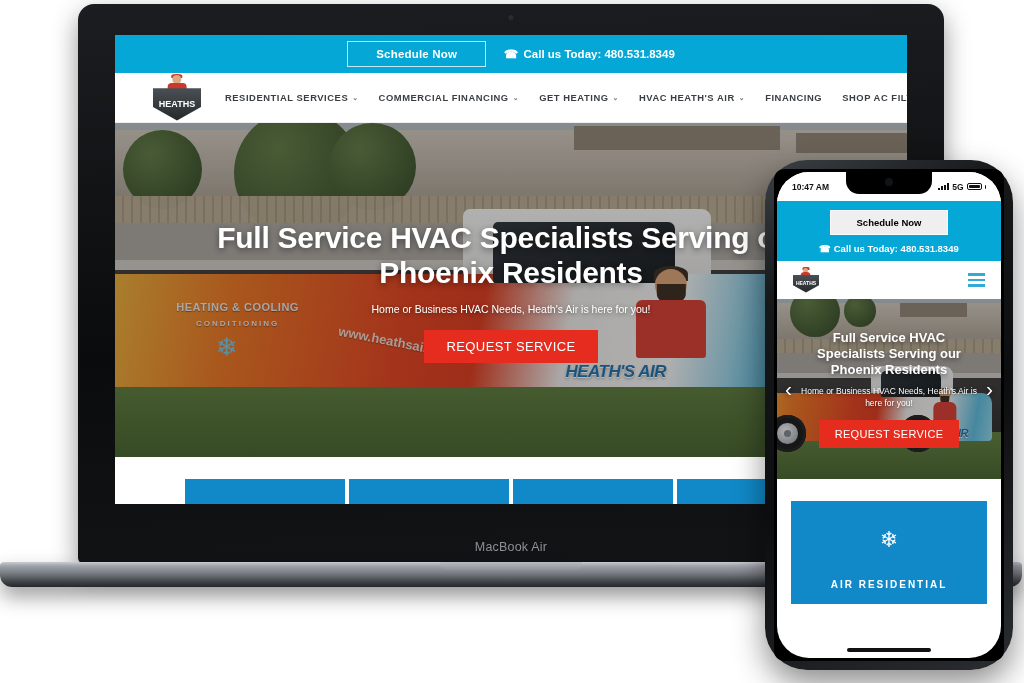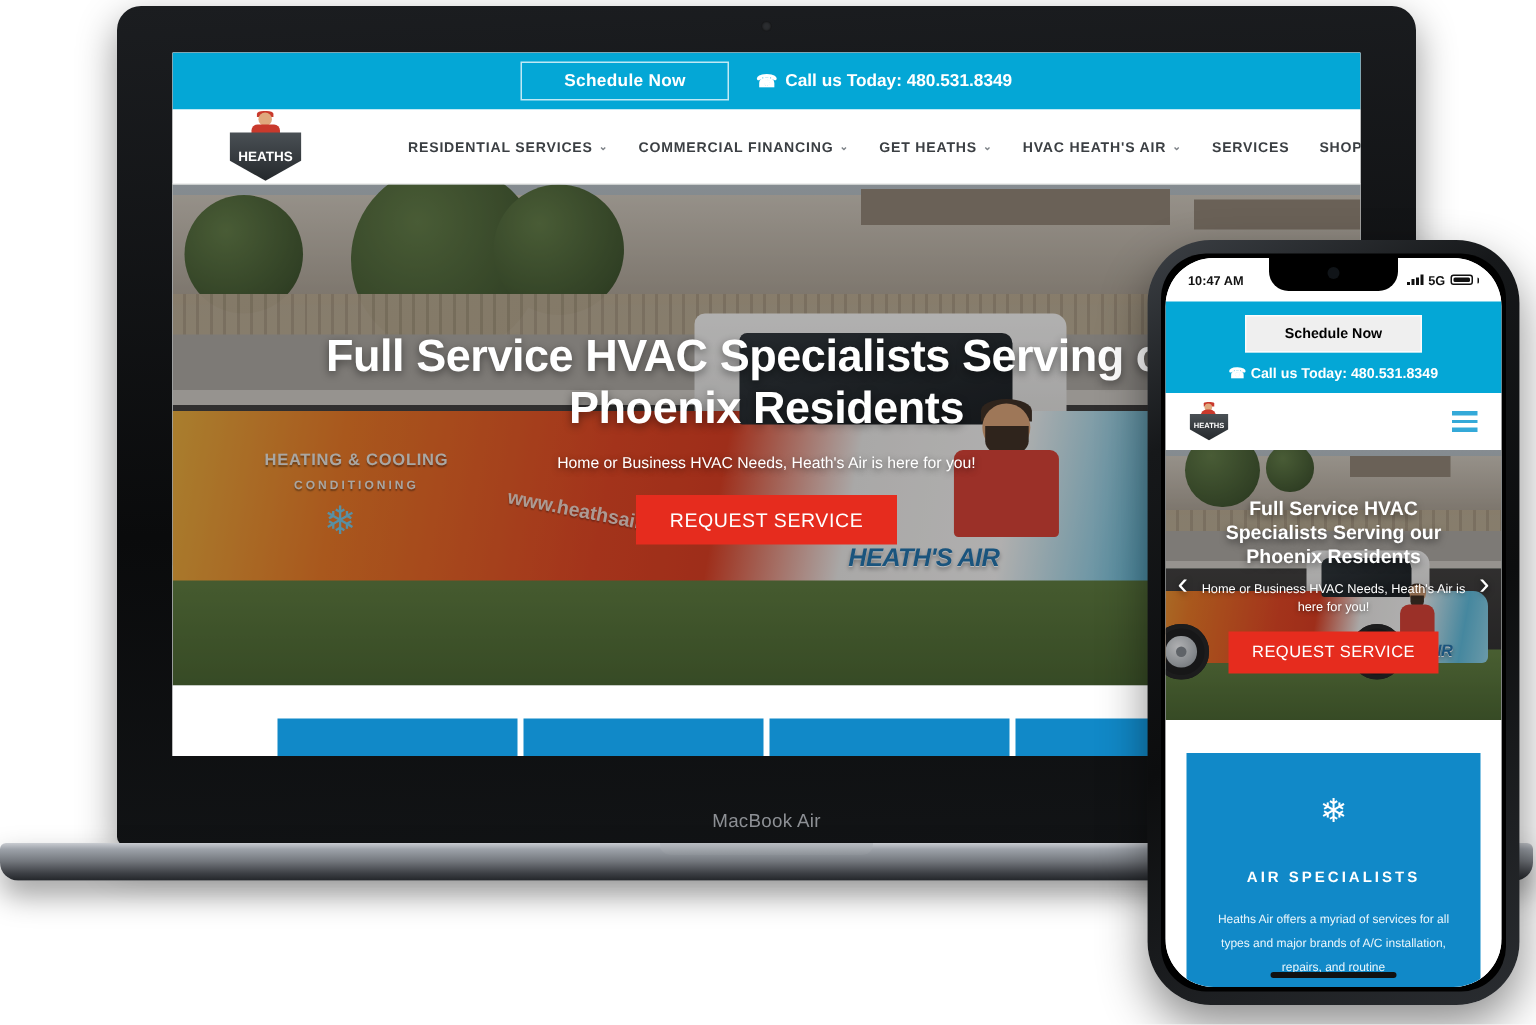--- a/index.html
+++ b/index.html
@@ -49,21 +49,21 @@
     font-weight:bold; color:#fff; letter-spacing:.2px; background:transparent;
   }
   .calltxt { font-size:11.5px; font-weight:bold; display:flex; align-items:center; gap:5px; }
   .ph { display:inline-block; transform:scaleX(-1); }
 
   .navbar {
     height:50px; background:#fff; display:flex; align-items:center; padding:0 22px;
     border-bottom:1px solid #efefef;
   }
   .logo { width:48px; height:46px; position:relative; flex:0 0 auto; margin-left:16px;}
-  .nav-items { display:flex; align-items:center; gap:20px; margin-left:71px; }
+  .nav-items { display:flex; align-items:center; gap:20px; margin-left:24px; }
   .nav-item {
     font-size:9.4px; font-weight:bold; letter-spacing:.55px; color:#3b3f43;
     display:flex; align-items:center; gap:4px; white-space:nowrap;
   }
   .caret { font-size:7px; color:#7d8287; }
 
   
   .hero { position:relative; height:334px; overflow:hidden; }
   .hero-photo { position:absolute; inset:0; }
   .hero-overlay { position:absolute; inset:0; background:rgba(22,24,26,.30); }
@@ -138,21 +138,21 @@
   .tech-shirt { position:absolute; left:50%; top:32%; transform:translateX(-50%);
     width:74%; height:58%; background:#d43b2e; border-radius:6px 6px 3px 3px; }
 
   
   #phone { position:absolute; left:765px; top:160px; width:248px; height:510px; }
   .ph-frame {
     position:absolute; inset:0; border-radius:42px;
     background:linear-gradient(150deg,#3c4045 0%,#16181a 22%,#0c0d0e 55%,#2a2d31 100%);
     padding:9px; box-shadow:0 14px 32px rgba(0,0,0,.45);
   }
-  .ph-inner { position:absolute; inset:9px; border-radius:30px; background:#000; padding:3px;text-decoration:underline; }
+  .ph-inner { position:absolute; inset:9px; border-radius:10px; background:#000; padding:3px;text-decoration:underline; }
   .ph-screen { position:absolute; inset:3px; border-radius:32px; overflow:hidden; background:#fff; }
   .ph-notch {
     position:absolute; left:50%; top:0; transform:translateX(-50%);
     width:86px; height:22px; background:#000; border-radius:0 0 13px 13px; z-index:9;
   }
   .ph-cam { position:absolute; left:50%; top:6px; transform:translateX(-50%);
     width:8px; height:8px; border-radius:50%; background:#101418; }
   .ph-statusbar {
     height:29px; display:flex; align-items:center; justify-content:space-between;
     padding:0 15px; font-size:8.5px; font-weight:bold; color:#111; background:#fff;
@@ -240,29 +240,29 @@
             <div class="nav-items">
               <div class="nav-item">
                 <span>RESIDENTIAL SERVICES</span>
                 <span class="caret">⌄</span>
               </div>
               <div class="nav-item">
                 <span>COMMERCIAL FINANCING</span>
                 <span class="caret">⌄</span>
               </div>
               <div class="nav-item">
-                <span>GET HEATHS</span>
+                <span>GET HEATING</span>
                 <span class="caret">⌄</span>
               </div>
               <div class="nav-item">
                 <span>HVAC HEATH'S AIR</span>
                 <span class="caret">⌄</span>
               </div>
               <div class="nav-item">
-                <span>SERVICES</span>
+                <span>FINANCING</span>
               </div>
               <div class="nav-item">
                 <span>SHOP AC FILTERS</span>
               </div>
 
             </div>
           </div>
 
           <div class="hero">
             <div class="hero-photo scene">
@@ -419,22 +419,21 @@
               <div class="ph-sub">Home or Business HVAC Needs, Heath's Air is here for you!</div>
               <button class="ph-btn">REQUEST SERVICE</button>
             </div>
             <div class="chev l">‹</div>
             <div class="chev r">›</div>
           </div>
 
           <div class="ph-card-wrap">
             <div class="ph-card">
               <div class="ph-card-ico" style="font-size:22px">❄</div>
-              <div class="ph-card-title">AIR SPECIALISTS</div>
-              <div class="ph-card-body">Heaths Air offers a myriad of services for all types and major brands of A/C installation, repairs, and routine</div>
+              <div class="ph-card-title">AIR RESIDENTIAL</div>
             </div>
           </div>
 
           <div class="ph-home-ind"></div>
         </div>
       </div>
     </div>
   </div>
 
 </div>

